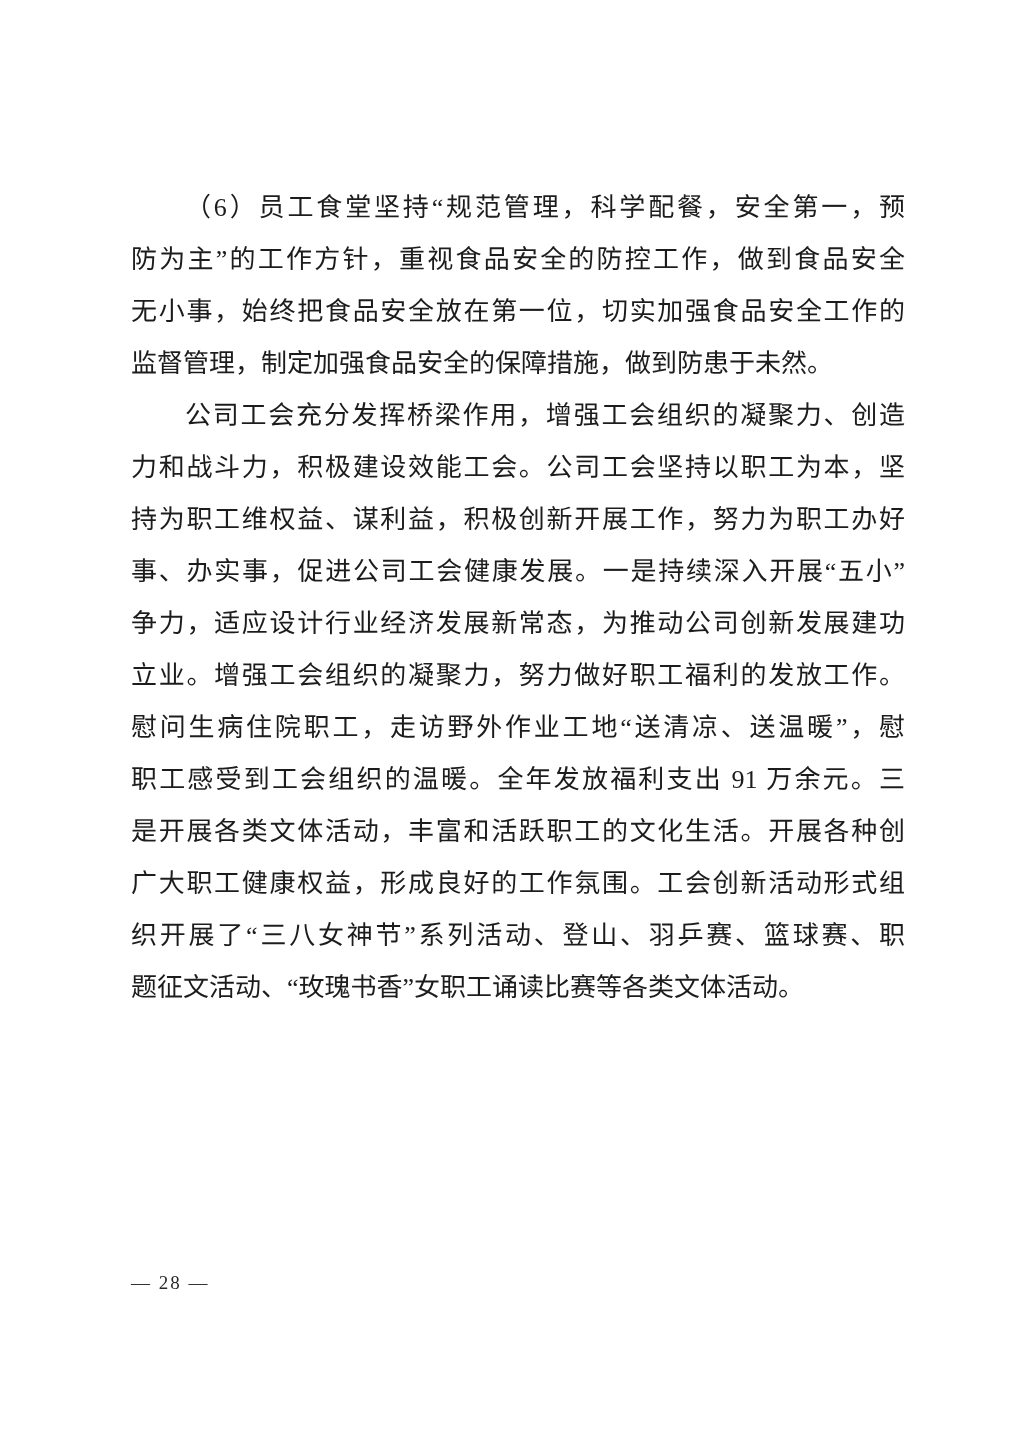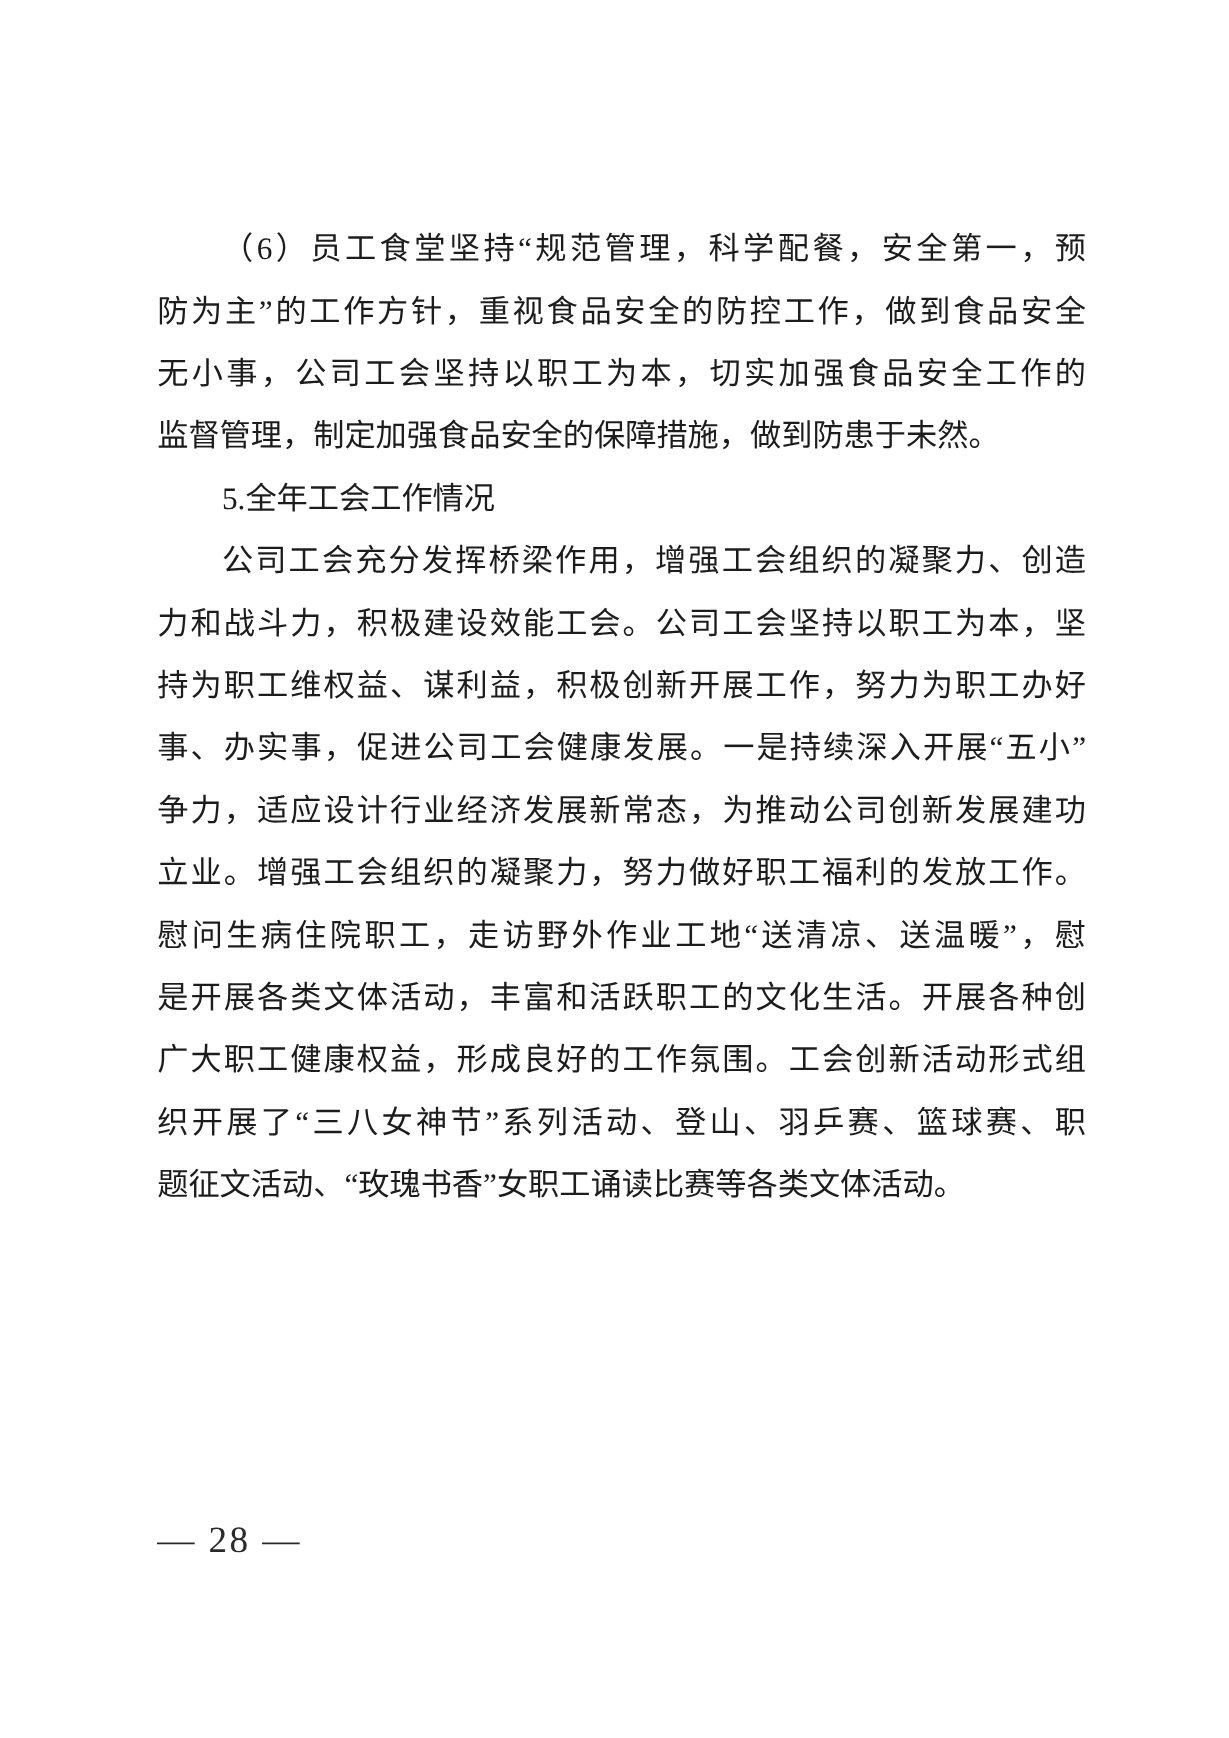--- a/index.html
+++ b/index.html
@@ -35,42 +35,42 @@
     padding-left: 54px;
   }
   .line.para-last,
   .line.heading {
     text-align-last: left;
   }
   .footer {
     position: absolute;
     left: 131px;
     top: 1266px;
-    font-size: 31px;
+    font-size: 19px;
     line-height: 34px;
     color: #2a2a2a;
     letter-spacing: 2px;
   }
 </style>
 </head>
 <body>
 
 <div class="page">
   <div class="text-block">
       <div class="line indent">（6）员工食堂坚持“规范管理，科学配餐，安全第一，预</div>
       <div class="line">防为主”的工作方针，重视食品安全的防控工作，做到食品安全</div>
-      <div class="line">无小事，公司工会坚持以职工为本，切实加强食品安全工作的</div>
+      <div class="line">无小事，始终把食品安全放在第一位，切实加强食品安全工作的</div>
       <div class="line para-last">监督管理，制定加强食品安全的保障措施，做到防患于未然。</div>
-      <div class="line indent para-last heading">5.全年工会工作情况</div>
       <div class="line indent">公司工会充分发挥桥梁作用，增强工会组织的凝聚力、创造</div>
       <div class="line">力和战斗力，积极建设效能工会。公司工会坚持以职工为本，坚</div>
       <div class="line">持为职工维权益、谋利益，积极创新开展工作，努力为职工办好</div>
       <div class="line">事、办实事，促进公司工会健康发展。一是持续深入开展“五小”</div>
       <div class="line">争力，适应设计行业经济发展新常态，为推动公司创新发展建功</div>
       <div class="line">立业。增强工会组织的凝聚力，努力做好职工福利的发放工作。</div>
       <div class="line">慰问生病住院职工，走访野外作业工地“送清凉、送温暖”，慰</div>
+      <div class="line">职工感受到工会组织的温暖。全年发放福利支出 91 万余元。三</div>
       <div class="line">是开展各类文体活动，丰富和活跃职工的文化生活。开展各种创</div>
       <div class="line">广大职工健康权益，形成良好的工作氛围。工会创新活动形式组</div>
       <div class="line">织开展了“三八女神节”系列活动、登山、羽乒赛、篮球赛、职</div>
       <div class="line para-last">题征文活动、“玫瑰书香”女职工诵读比赛等各类文体活动。</div>
     </div>
   <div class="footer">— 28 —</div>
 </div>
 
 </body></html>

